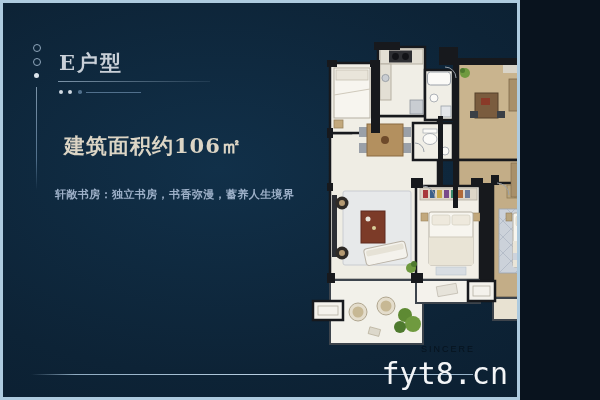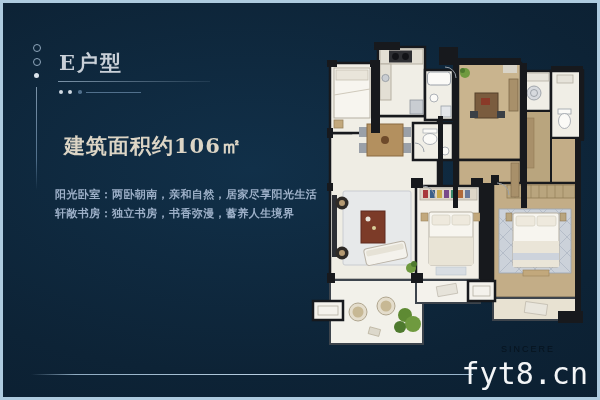--- a/index.html
+++ b/index.html
@@ -1,17 +1,17 @@
 <!DOCTYPE html>
 <html><head>
 <meta charset="utf-8">
 <style>
   html,body{margin:0;padding:0;background:#09131e;}
   .stage{
-    position:relative;width:600px;height:400px;overflow:hidden;
+    position:relative;width:520px;height:400px;overflow:hidden;
     background:radial-gradient(120% 95% at 42% 42%, #113049 0%, #0d2336 55%, #0a1c2d 100%);
     border:3px solid #aecbdf;box-sizing:border-box;
     font-family:"Liberation Sans","DejaVu Sans",sans-serif;
   }
   
   .deco-circle{position:absolute;border-radius:50%;}
   .c1{left:30px;top:41px;width:6px;height:6px;border:1.4px solid #8fa6bb;}
   .c2{left:30px;top:55px;width:6px;height:6px;border:1.4px solid #8fa6bb;}
   .c3{left:31px;top:70px;width:5px;height:5px;background:#dbe4ec;}
   .deco-vline{position:absolute;left:33px;top:84px;width:1px;height:103px;
@@ -63,21 +63,20 @@
   <div class="dot-row">
     <span class="dr-dot dr-d1"></span>
     <span class="dr-dot dr-d2"></span>
     <span class="dr-dot dr-d3"></span>
     <span class="dr-line"></span>
   </div>
 
   <p class="area-text">建筑面积约106㎡</p>
 
   <ul class="features">
-    <li>阳光卧室：两卧朝南，亲和自然，居家尽享阳光生活</li>
     <li>轩敞书房：独立书房，书香弥漫，蓄养人生境界</li>
   </ul>
 
   <svg class="floor-plan" width="278" height="330" viewBox="0 0 278 330" aria-hidden="true">
 
     <g>
       <path d="M40,93 H127 V257 H19 V110 H40 Z" fill="#efede4" stroke="#17191d" stroke-width="2.5"></path>
       <rect x="19" y="40" width="43" height="70" fill="#f0eee6" stroke="#17191d" stroke-width="2.5"></rect>
       <rect x="67" y="24" width="47" height="69" fill="#f0eee6" stroke="#17191d" stroke-width="2.5"></rect>
       <rect x="114" y="47" width="28" height="50" fill="#f0eee6" stroke="#17191d" stroke-width="2.5"></rect>

